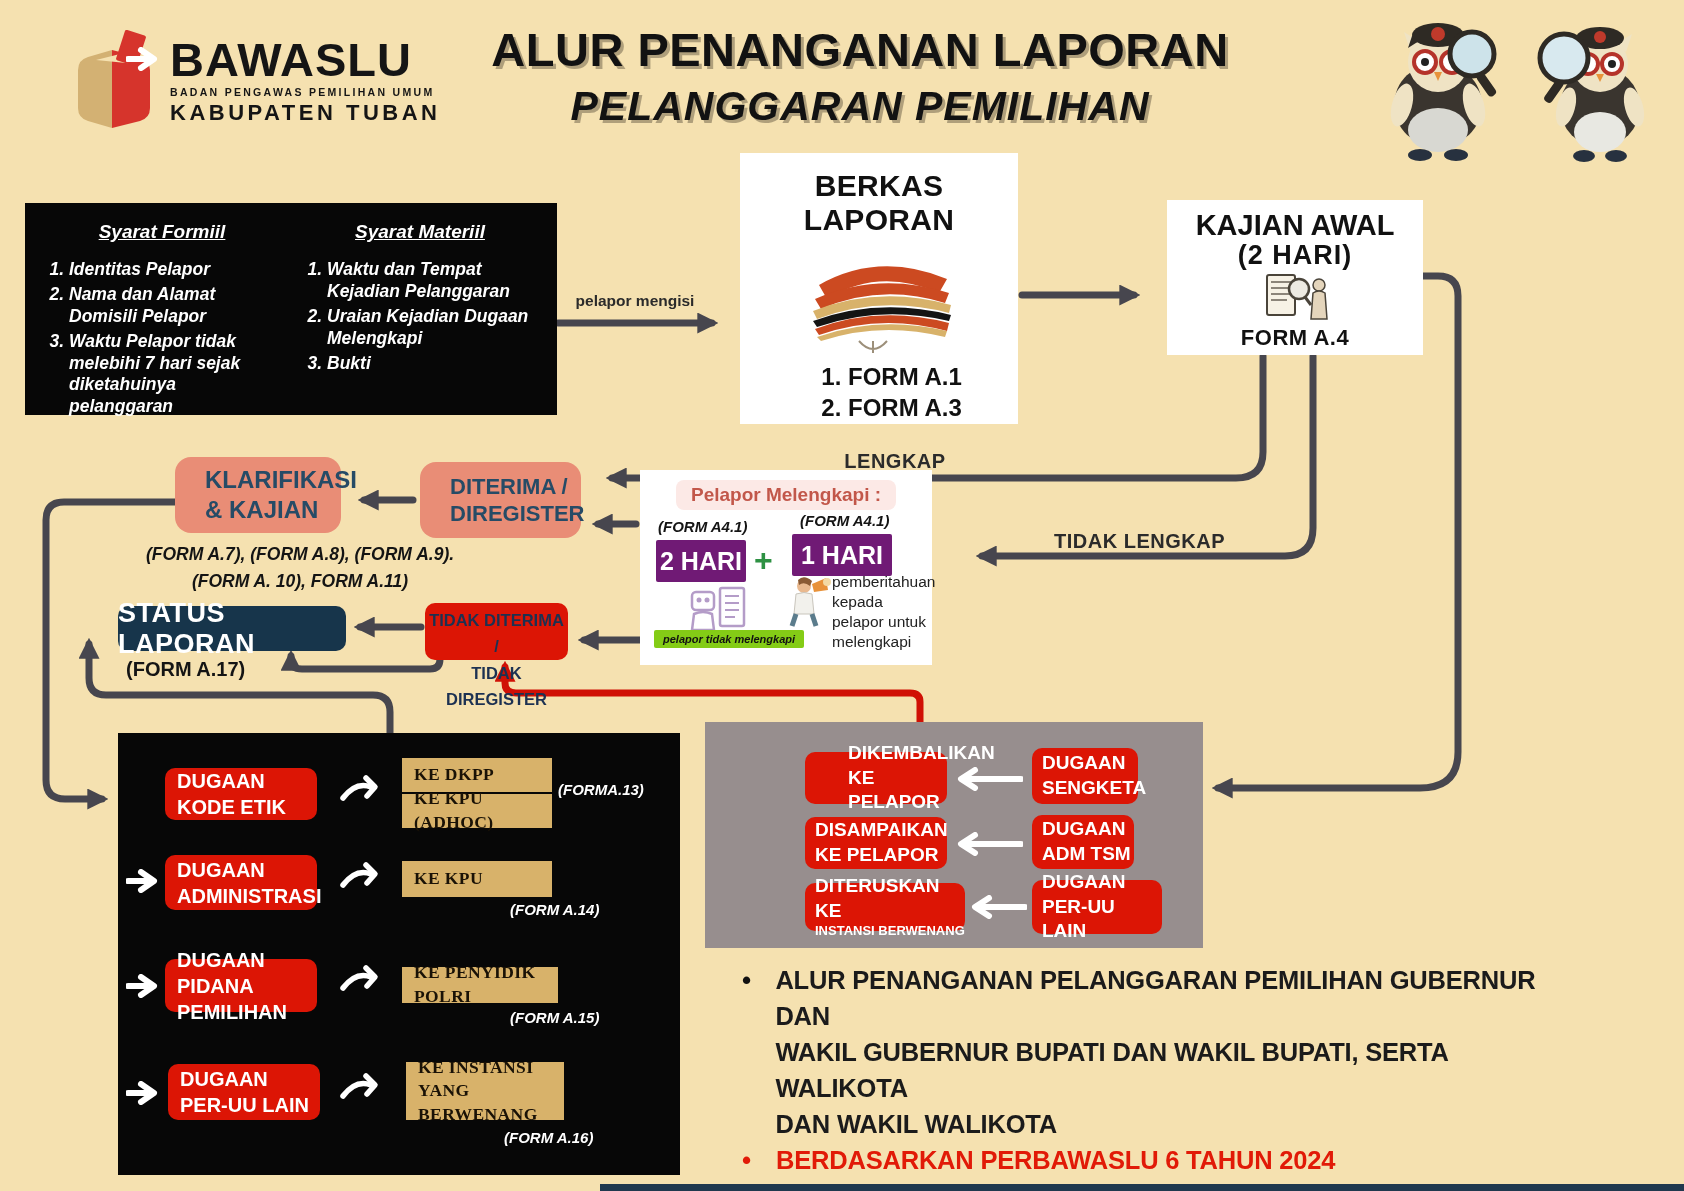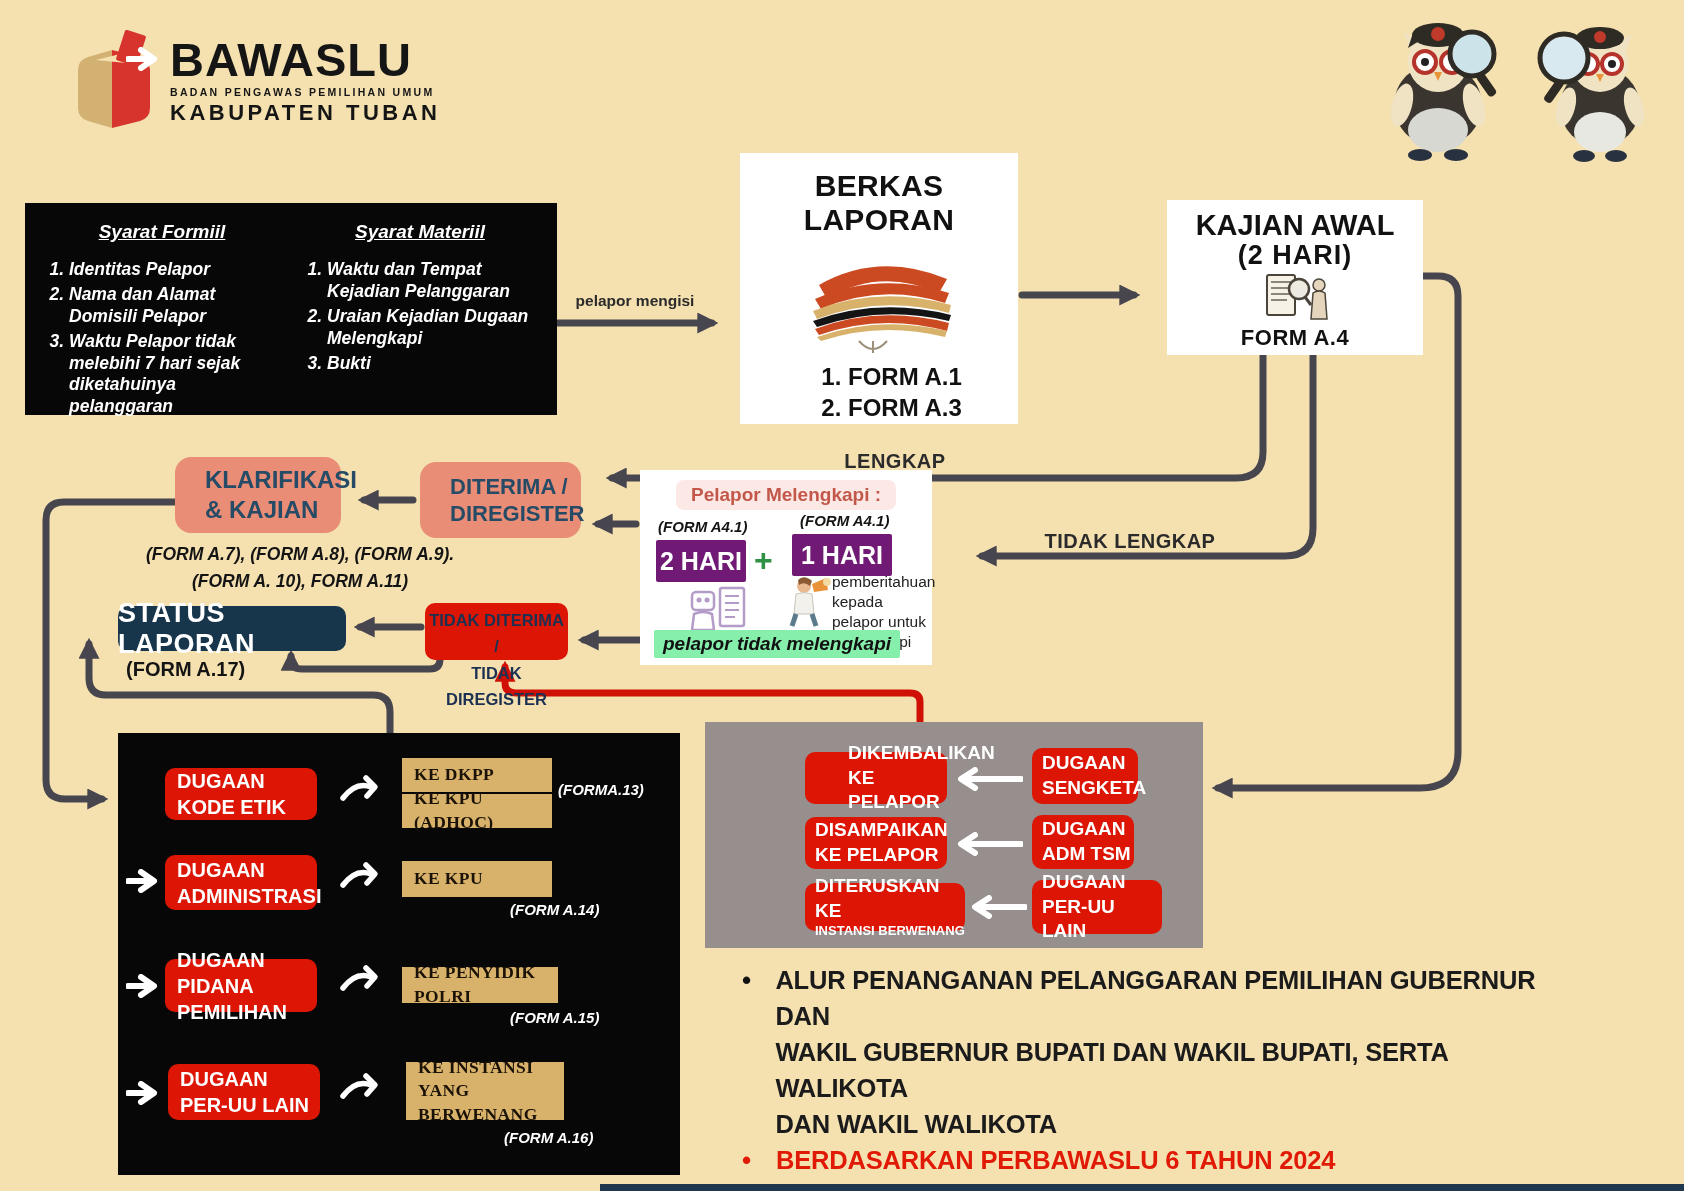--- a/index.html
+++ b/index.html
@@ -41,21 +41,21 @@
          text-align:center;line-height:1.6;padding-top:4px;box-sizing:border-box;}
   .formlabel{font-size:20px;font-weight:bold;color:#141414;}
   .flowlabel{font-size:20px;font-weight:bold;color:#2B2B2B;letter-spacing:.5px;}
   .smalllabel{font-size:15.5px;font-weight:bold;color:#2B2B2B;}
   
   .pillhead{background:#FCE9E6;border-radius:8px;color:#C2574A;font-size:19px;font-weight:bold;
             padding:4px 15px;display:inline-block;}
   .teal{background:#701a75;color:#fff;font-size:25px;font-weight:bold;display:flex;
         align-items:center;justify-content:center;border-radius:2px;}
   .fsmall{font-size:15px;font-weight:bold;font-style:italic;color:#141414;}
-  .yellowtag{background:#86efac;color:#111;font-size:19px;font-weight:bold;font-style:italic;
+  .yellowtag{background:#84cc16;color:#111;font-size:11px;font-weight:bold;font-style:italic;
              padding:3px 9px;border-radius:2px;white-space:nowrap;}
   .notice{font-size:15.5px;color:#222;line-height:1.3;}
   
   .blackbox{background:#070707;}
   .flow-red{position:absolute;background:#DC1505;border-radius:10px;color:#fff;font-size:20px;
             font-weight:bold;line-height:1.3;display:flex;flex-direction:column;justify-content:center;
             padding-left:12px;box-sizing:border-box;}
   .tan{position:absolute;background:#D8B26A;color:#1A1206;font-family:"Liberation Serif",serif;
        font-weight:bold;font-size:17.5px;letter-spacing:.4px;display:flex;flex-direction:column;
        justify-content:center;padding-left:12px;box-sizing:border-box;line-height:1.35;}
@@ -107,20 +107,24 @@
   <svg class="abs" style="left:62px;top:30px;" width="104" height="110" viewBox="0 0 104 110">
     <path d="M16,40 Q16,30 26,27 L50,20 L50,98 L26,91 Q16,88 16,78 Z" fill="#D3B173"></path>
     <path d="M50,20 L78,27 Q88,30 88,40 V78 Q88,88 78,91 L50,98 Z" fill="#D6342C"></path>
     <path d="M34,30 L58,24 L62,6 L82,10 L74,34 Z" fill="#F5E1B0"></path>
     <rect x="58" y="2" width="22" height="32" rx="2" transform="rotate(18 69 18)" fill="#D6342C"></rect>
   </svg>
   <div class="abs" style="left:170px;top:36px;width:300px;">
     <div class="logo-name">BAWASLU</div>
     <div class="logo-sub">BADAN PENGAWAS PEMILIHAN UMUM</div>
     <div class="logo-kab">KABUPATEN TUBAN</div>
+  </div>
+  <div class="abs" style="left:450px;top:22px;width:820px;">
+    <div class="title1">ALUR PENANGANAN LAPORAN</div>
+    <div class="title2">PELANGGARAN PEMILIHAN</div>
   </div>
 
   <svg class="abs" style="left:1368px;top:10px;" width="306" height="152" viewBox="0 0 306 152">
     <g>
       <ellipse cx="70" cy="95" rx="44" ry="42" fill="#3A352F"></ellipse>
       <ellipse cx="70" cy="120" rx="30" ry="22" fill="#D8D8D2"></ellipse>
       <ellipse cx="34" cy="95" rx="10" ry="22" fill="#EFE3C4" transform="rotate(15 34 95)"></ellipse>
       <ellipse cx="106" cy="95" rx="10" ry="22" fill="#EFE3C4" transform="rotate(-15 106 95)"></ellipse>
       <circle cx="70" cy="52" r="30" fill="#EFE3C4"></circle>
       <path d="M42,40 L36,22 L52,32 Z" fill="#EFE3C4"></path>
@@ -209,21 +213,21 @@
         </g>
       <circle cx="46" cy="16" r="10" fill="#EDEAE2" stroke="#4A443A" stroke-width="2.5"></circle>
       <line x1="52" y1="24" x2="58" y2="32" stroke="#4A443A" stroke-width="3"></line>
       <circle cx="66" cy="12" r="6" fill="#E4D5BC" stroke="#4A443A" stroke-width="1.5"></circle>
       <path d="M60,20 Q66,16 72,20 L74,46 L58,46 Z" fill="#E4D5BC" stroke="#4A443A" stroke-width="1.5"></path>
     </svg>
     <div class="kajian-form">FORM A.4</div>
   </div>
 
   <div class="abs flowlabel" style="left:820px;top:450px;width:150px;text-align:center;">LENGKAP</div>
-  <div class="abs flowlabel" style="left:1035px;top:530px;width:190px;text-align:center;">TIDAK LENGKAP</div>
+  <div class="abs flowlabel" style="left:1035px;top:530px;width:190px;text-align:right;">TIDAK LENGKAP</div>
 
   <div class="abs salmon" style="left:175px;top:457px;width:166px;height:76px;font-size:24px;">
     <div class="l1">KLARIFIKASI</div>
     <div class="l2">&amp; KAJIAN</div>
   </div>
   <div class="abs note-forms" style="left:130px;top:541px;width:340px;">
     <div>(FORM A.7), (FORM A.8), (FORM A.9).</div>
     <div>(FORM A. 10), FORM A.11)</div>
   </div>
   <div class="abs salmon" style="left:420px;top:462px;width:161px;height:76px;font-size:22px;">

